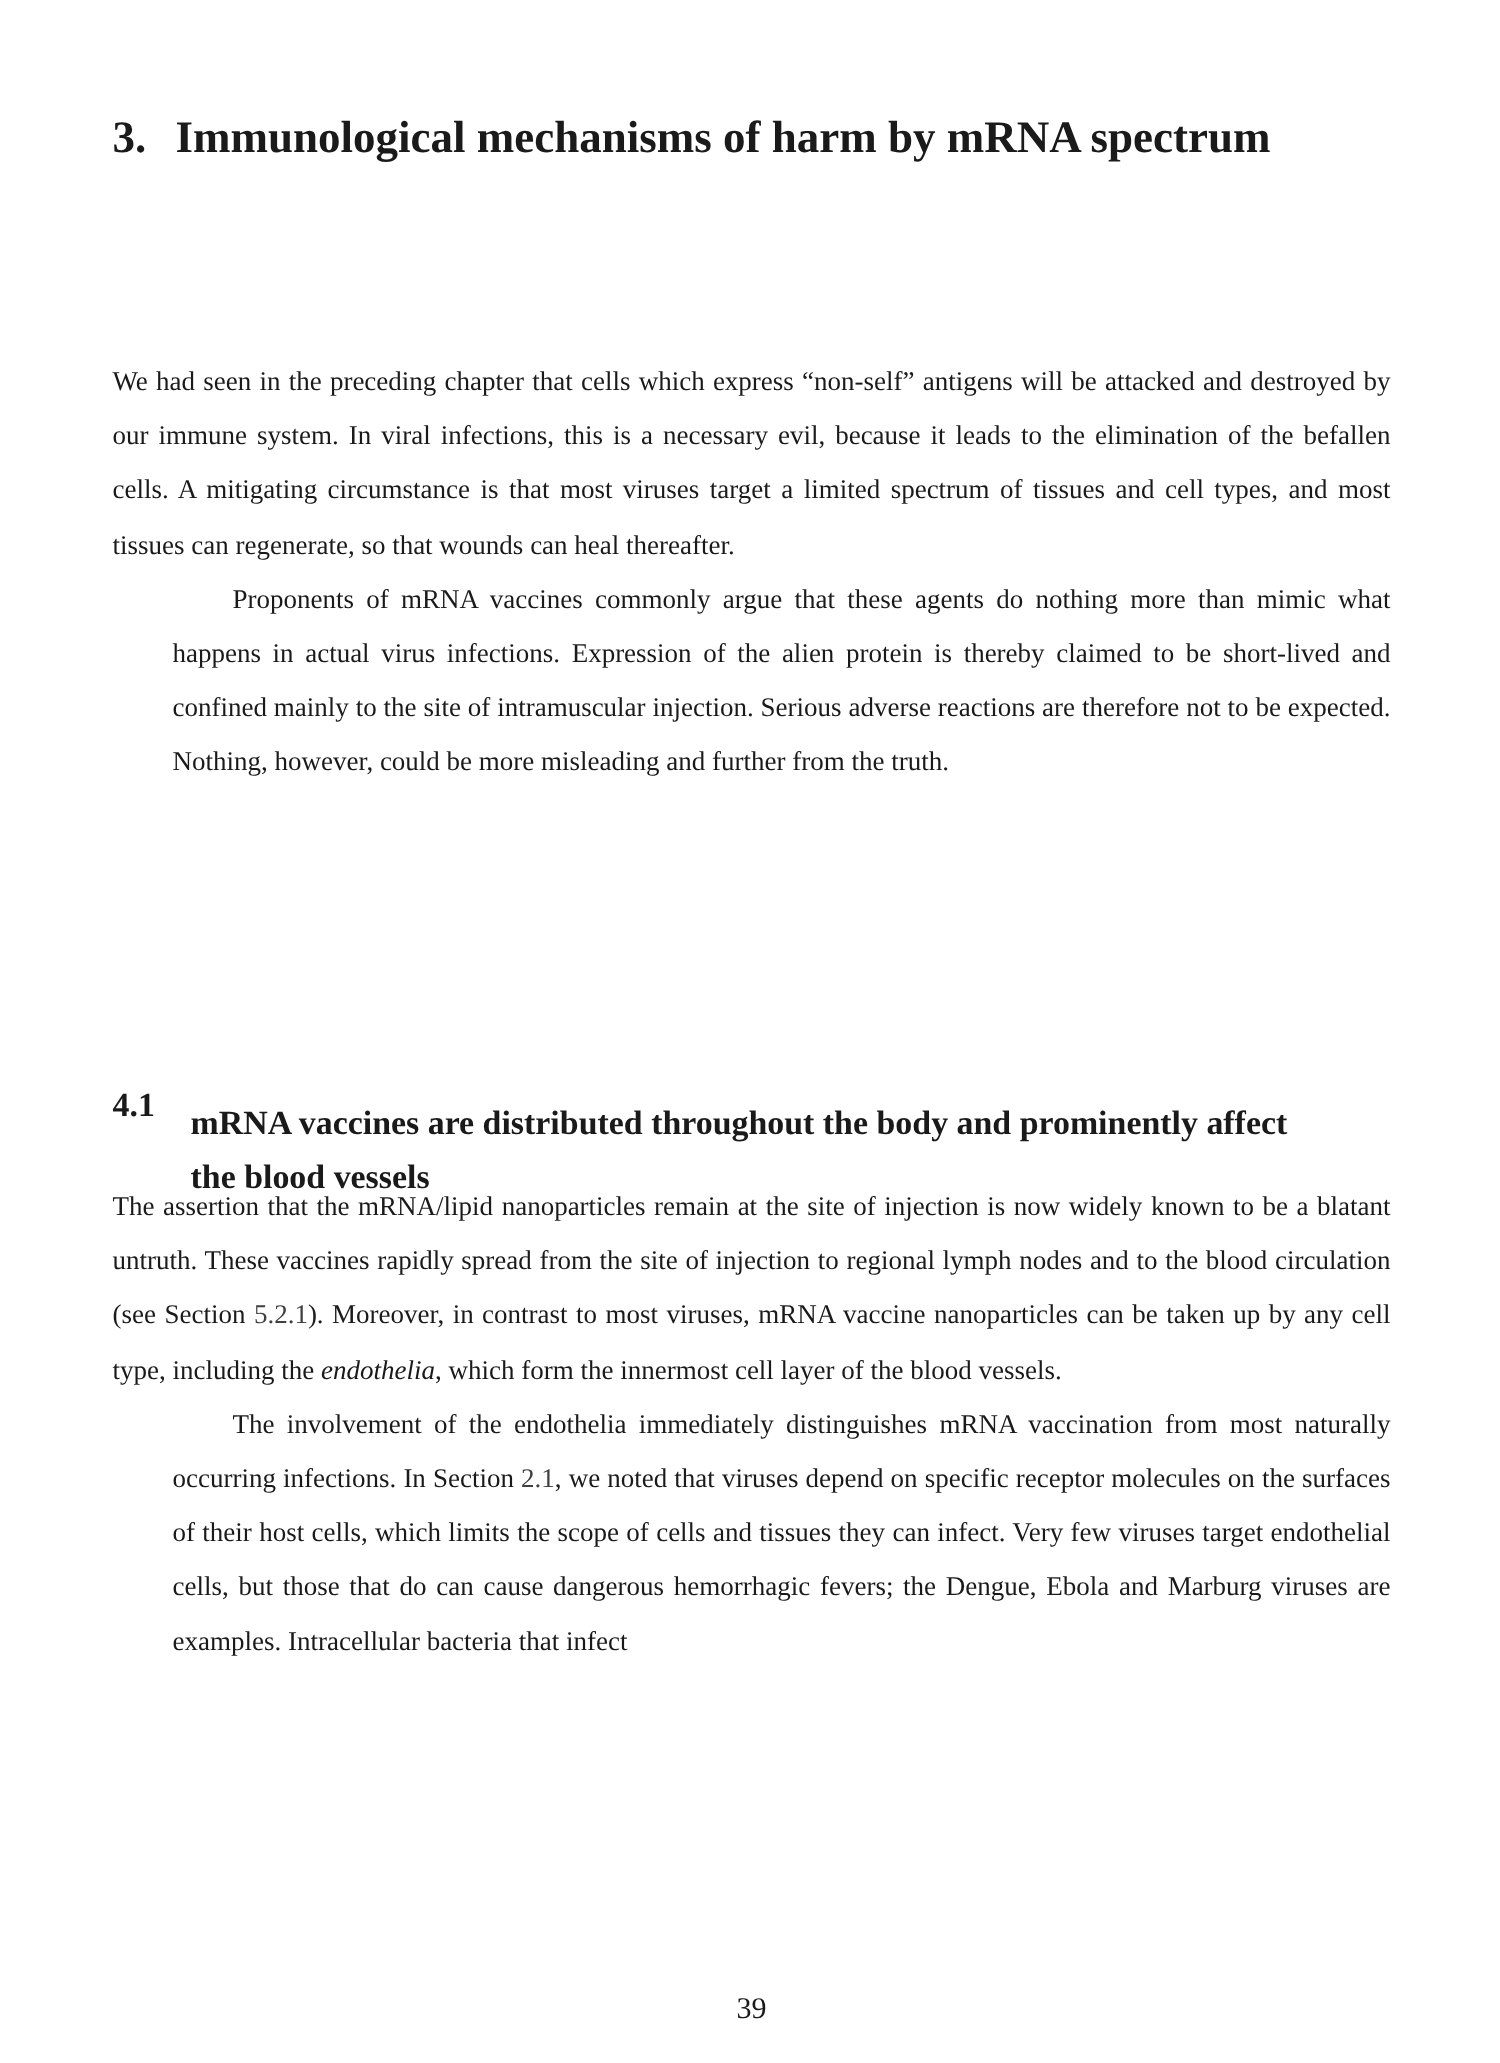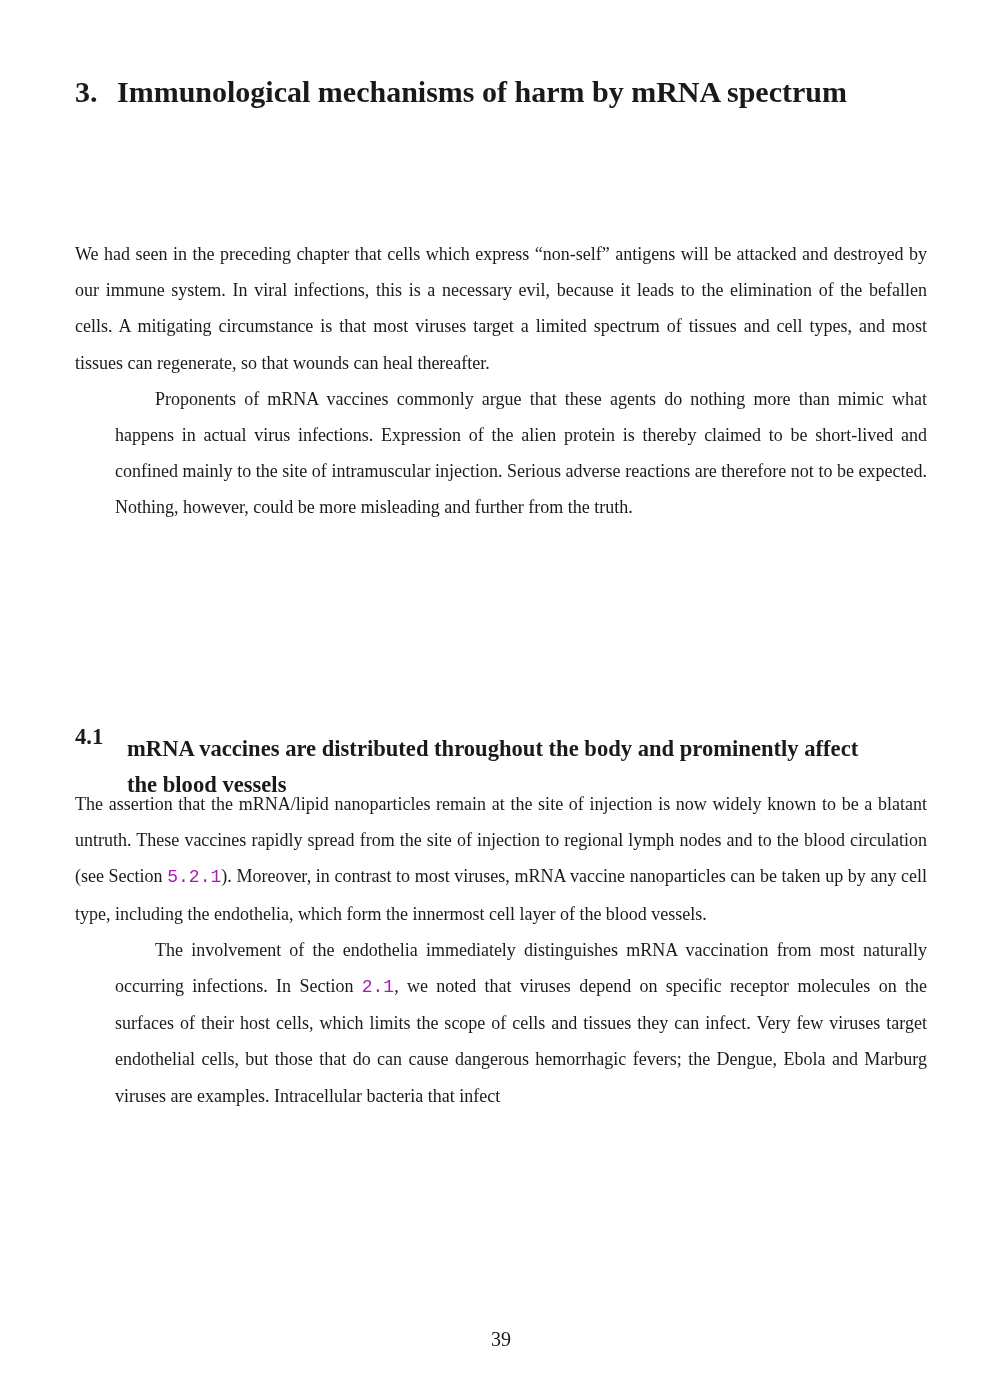--- a/index.html
+++ b/index.html
@@ -12,22 +12,22 @@
   .chapter-title .text { display: block; padding-left: 42px; }
   .body-text { font-size: 18px; line-height: 36.2px; text-align: justify; text-align-last: left; margin: 0; }
   .para { margin: 0; }
   .indent { text-indent: 40px; margin-left: 40px; }
   .block1 { position: absolute; top: 236px; left: 0; width: 852px; }
   .sec-title { position: absolute; top: 700px; left: 0; width: 800px; font-weight: bold;
                font-size: 22.6px; line-height: 36px; }
   .sec-title .num { position: absolute; left: 0; top: 0; }
   .sec-title .text { display: block; padding-left: 52px; margin-top: 12px; }
   .block2 { position: absolute; top: 786px; left: 0; width: 852px; }
-  .link { color: #a21caf; font-family: Liberation Mono, monospace; }
-  .italic { }
+  .link { color: #404040; }
+  .italic { font-style: italic; }
   .page-number { position: absolute; top: 1328px; left: 0; width: 852px; text-align: center;
                  font-size: 20px; }
 </style>
 </head>
 <body>
 
 <div class="page">
 
   <h1 class="chapter-title">
     <span class="num">3.</span>

